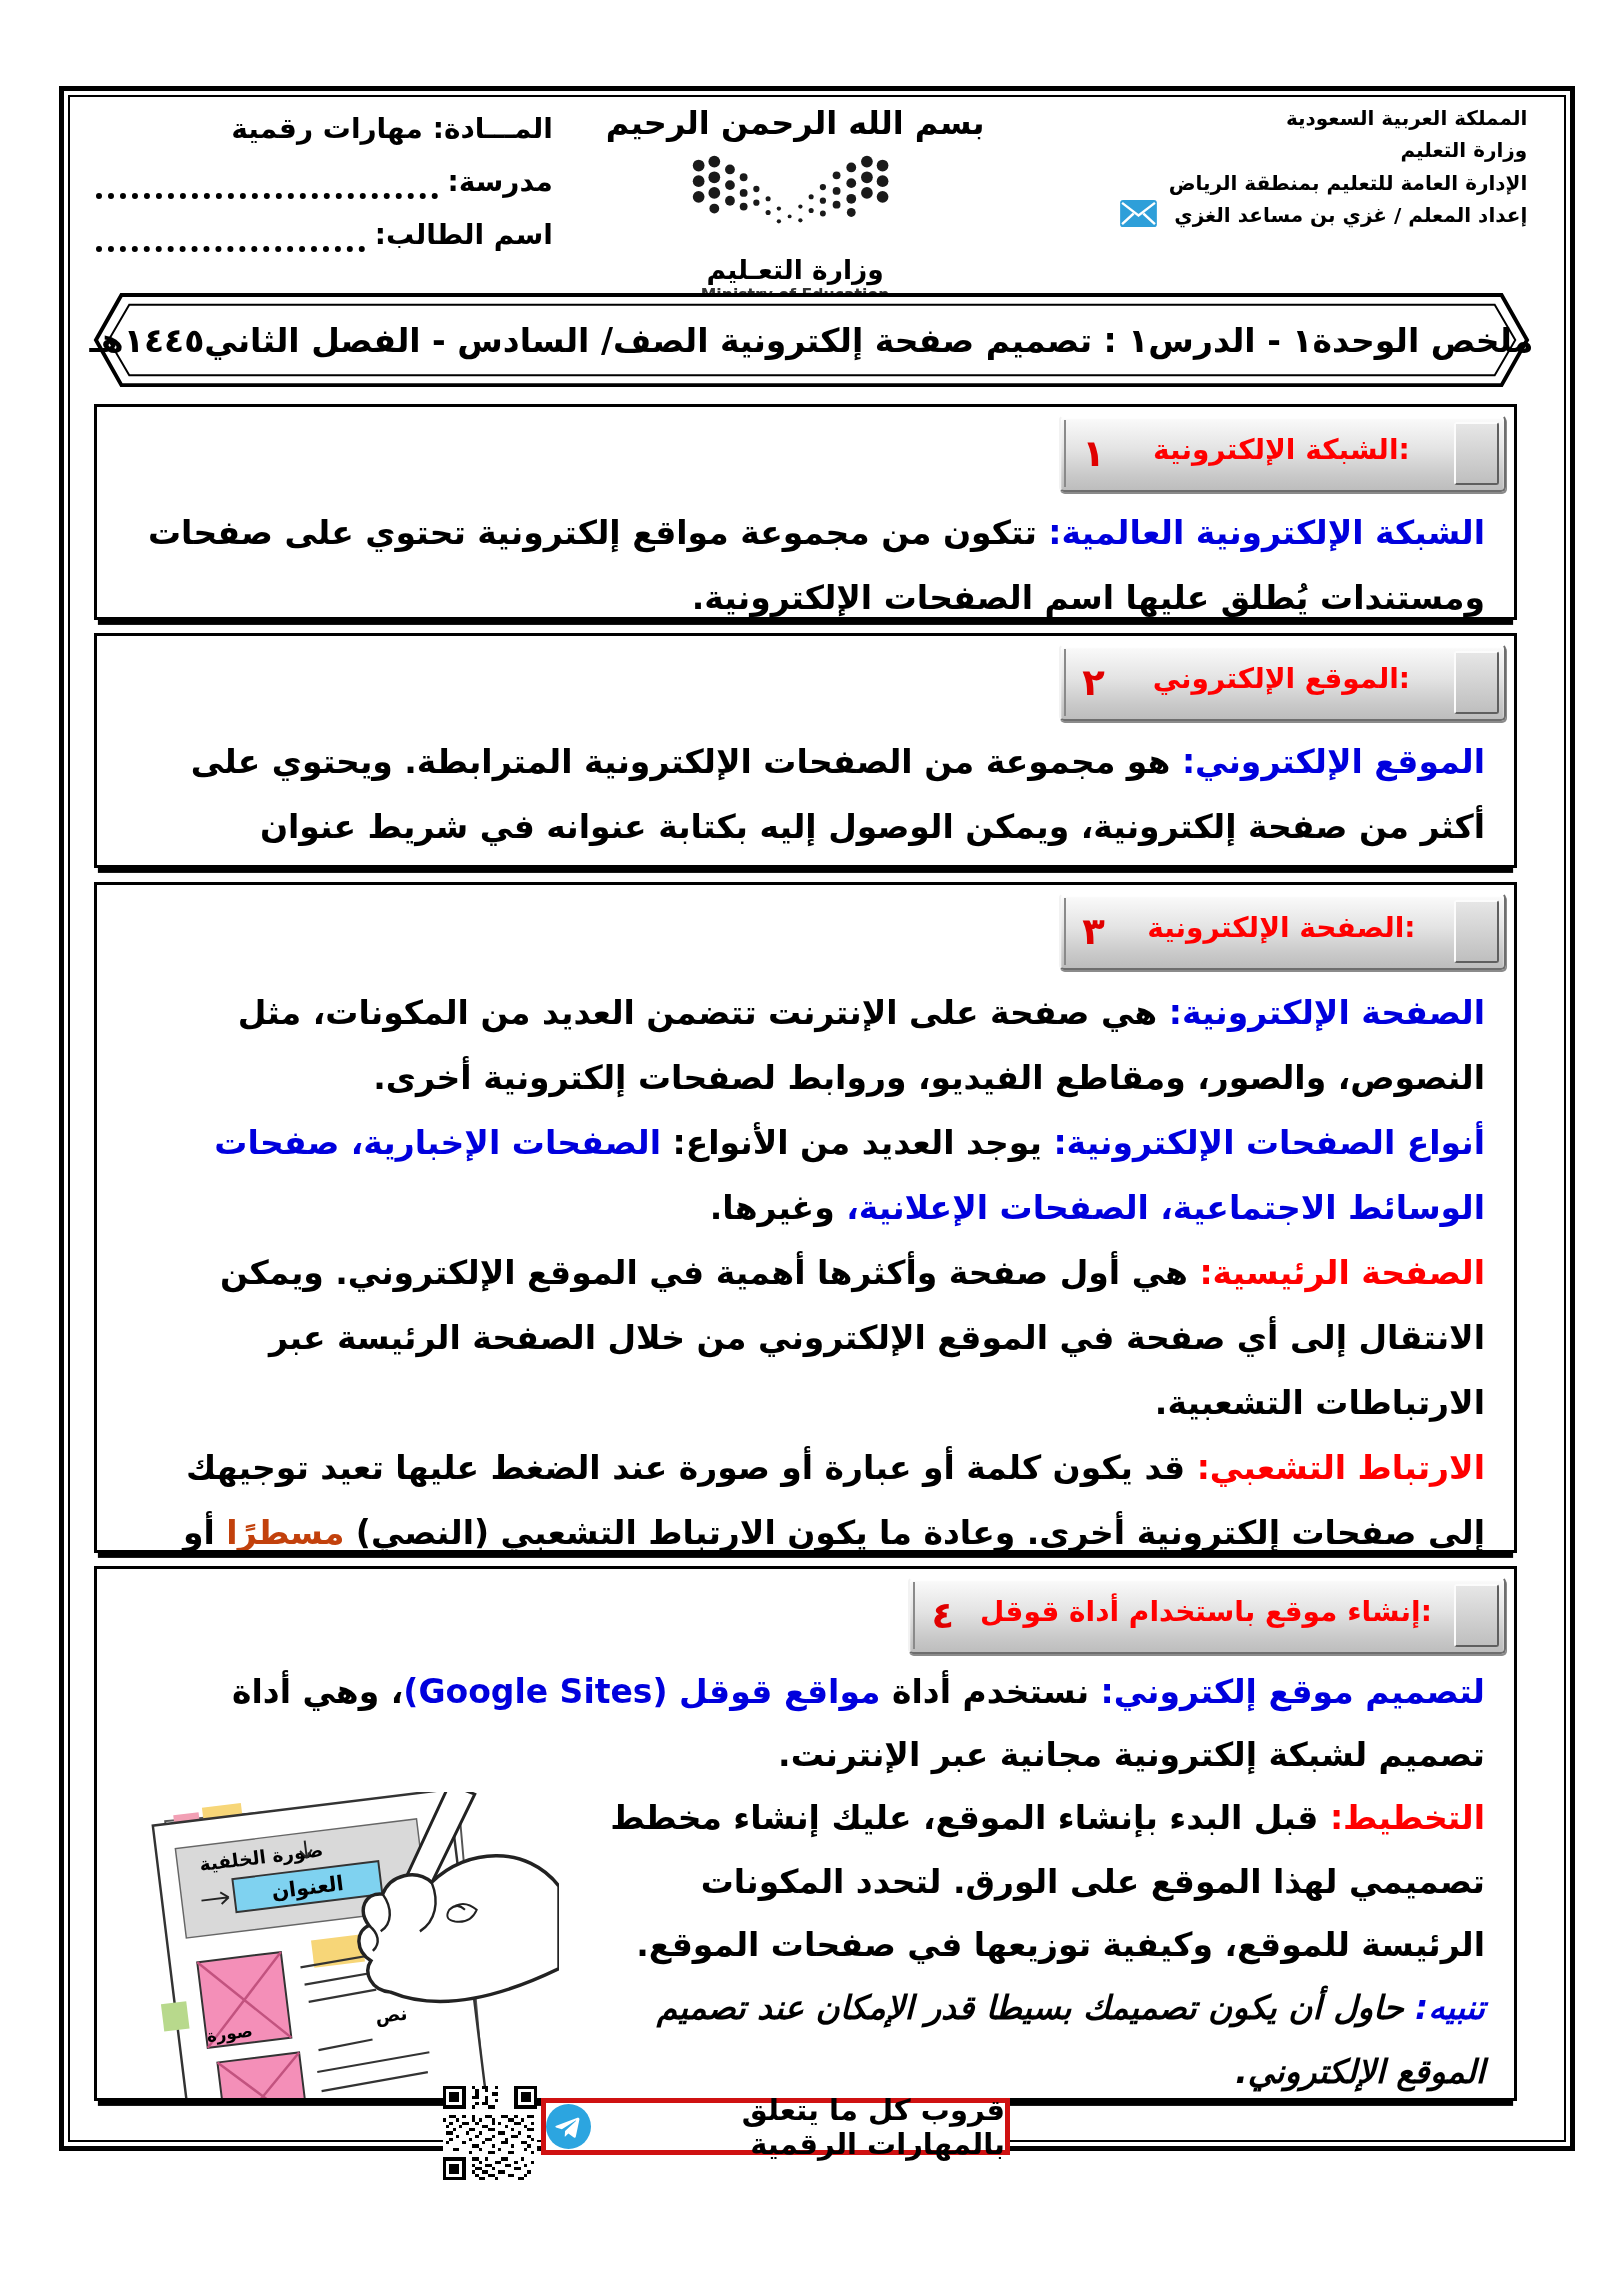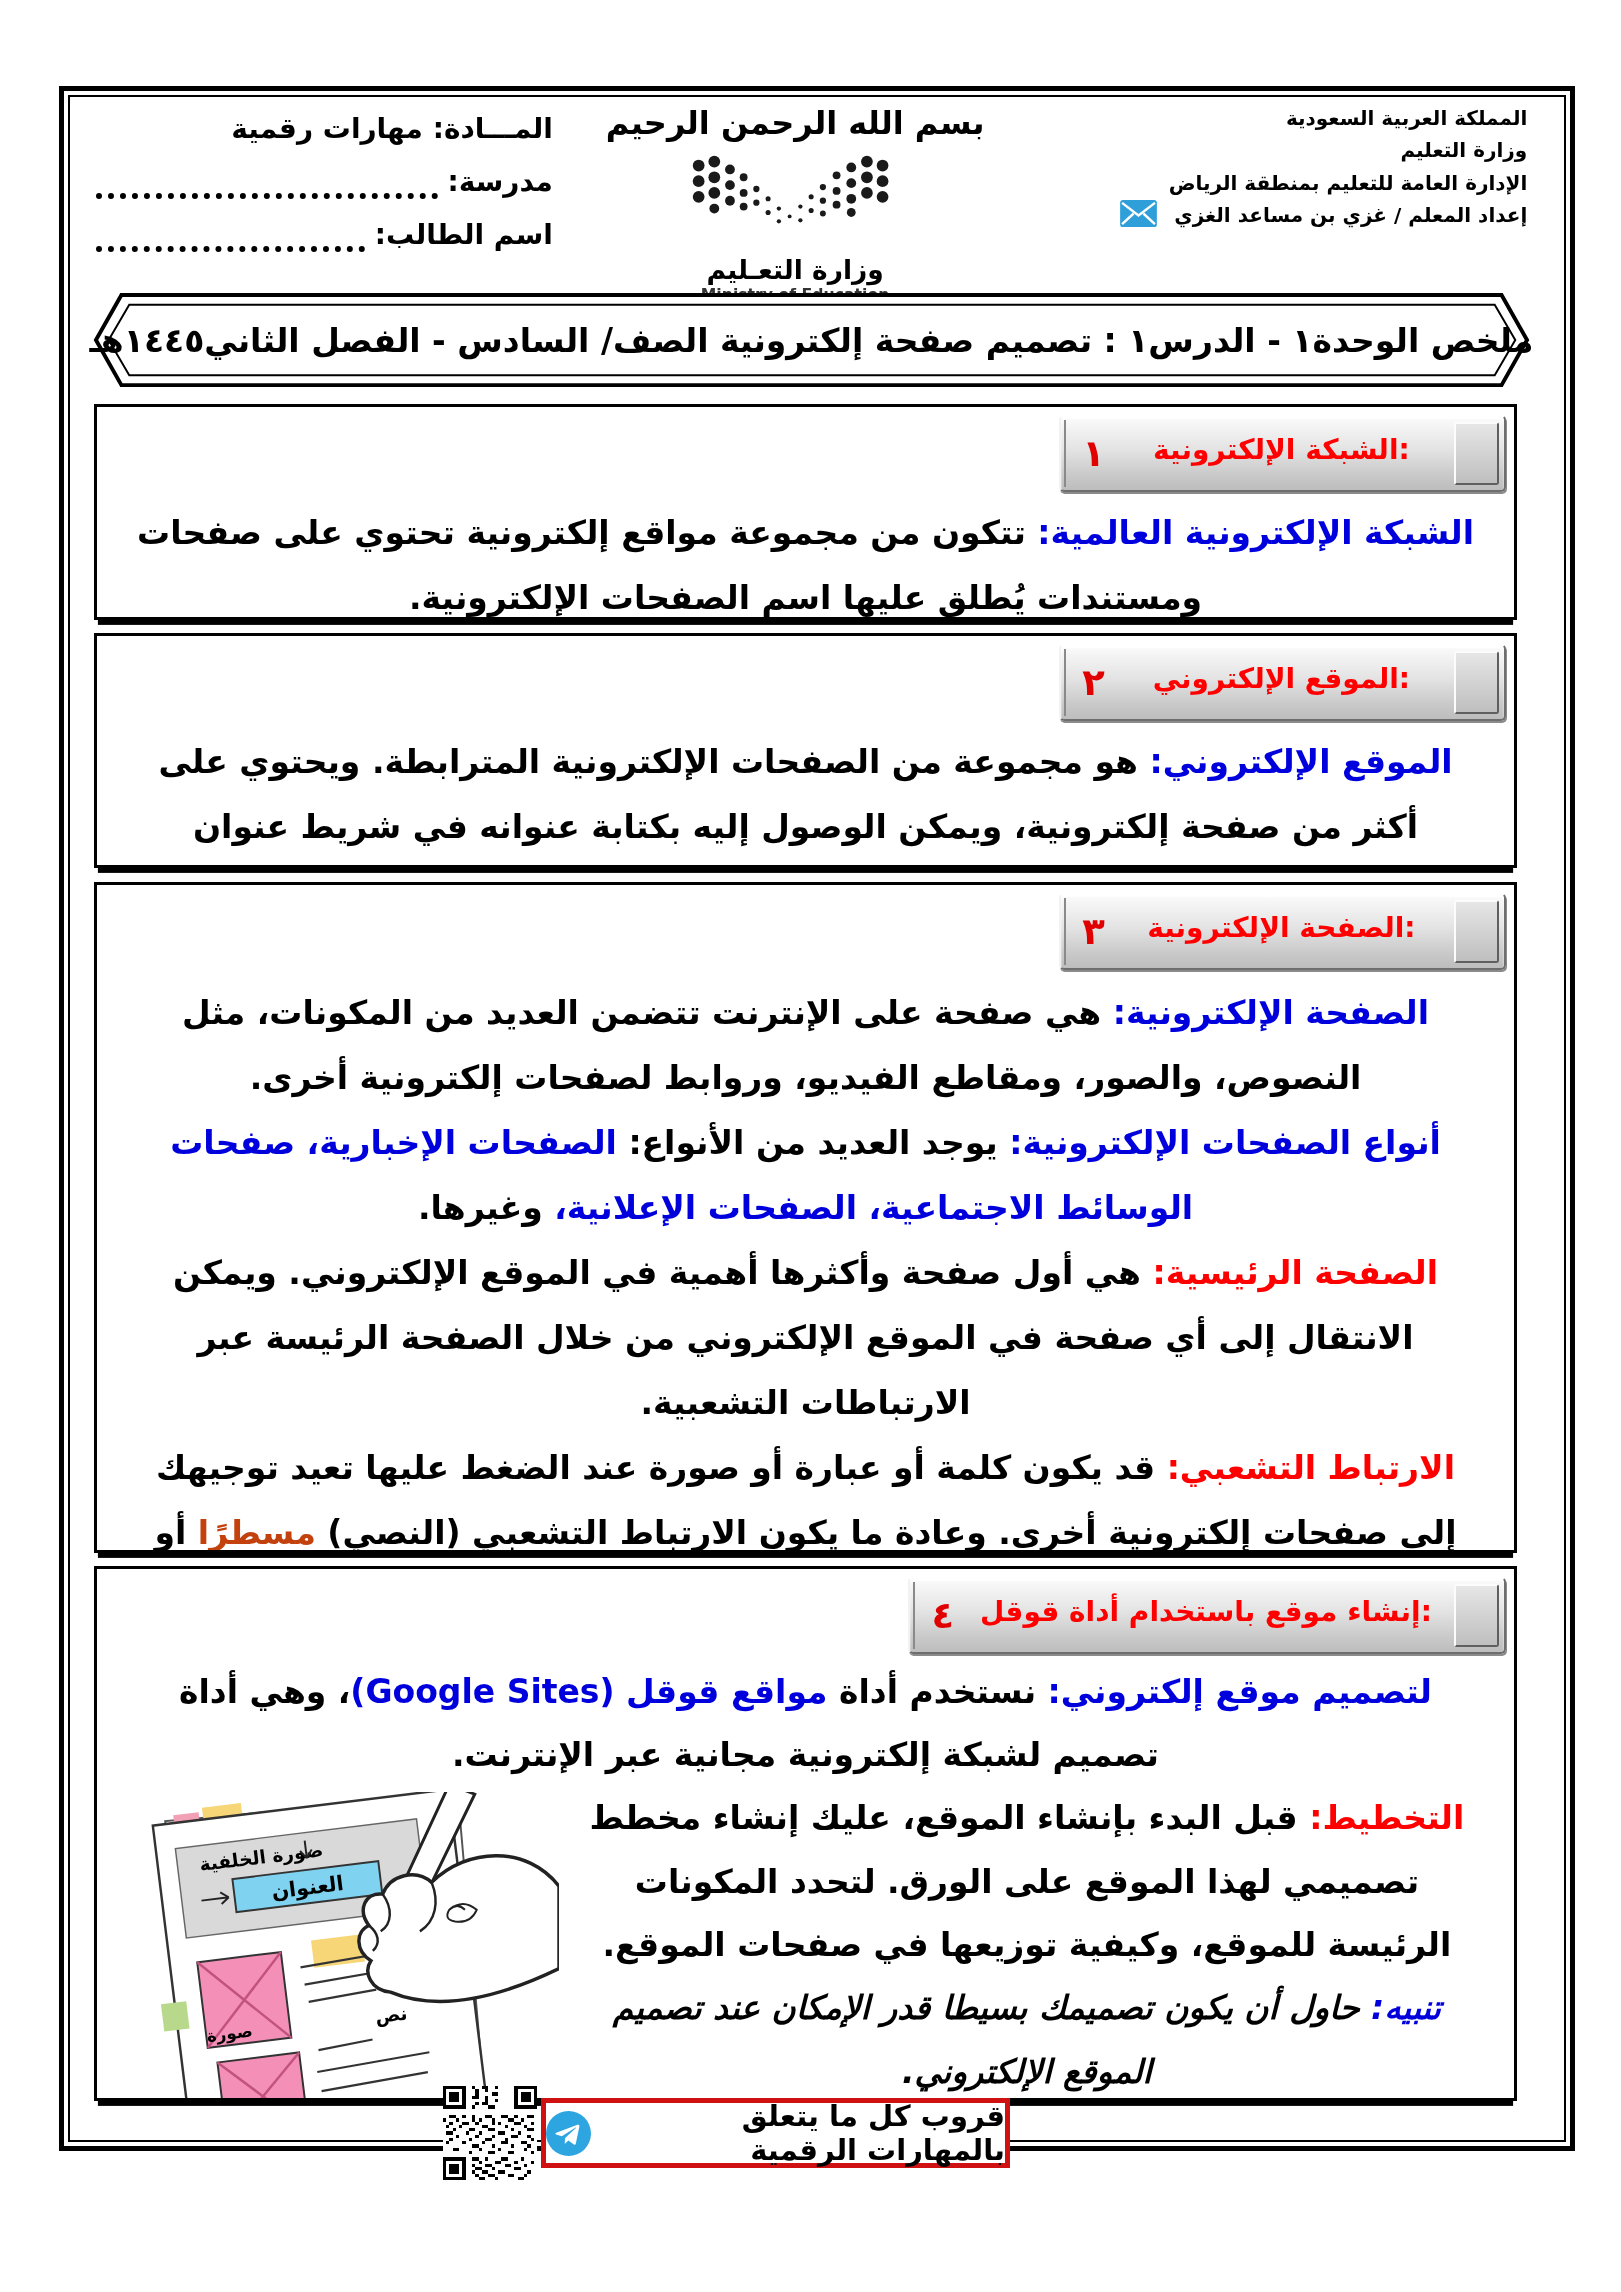--- a/index.html
+++ b/index.html
@@ -54,36 +54,36 @@
   }
   .sec-title{
     flex:1;display:flex;align-items:center;justify-content:center;
     color:#ff0000;font-size:28px;font-weight:bold;padding:0 17.6px 7.8px 9.8px;white-space:nowrap;
   }
   .sec-deco{
     width:41px;margin:4.9px;border:2px solid;border-color:#fcfcfc #5f5f5f #5f5f5f #fcfcfc;
     background:linear-gradient(180deg,#e6e6e6,#bfbfbf);border-radius:2.9px;
   }
   .sec-body{
-    font-size:33px;font-weight:bold;color:#000;text-align:center;
+    font-size:33px;font-weight:bold;color:#000;
     padding:3.9px 29px 9.8px;line-height:1.98;
   }
   .sec3 .sec-body{line-height:1.97;padding-top:5.9px;}
   .sec4 .sec-body{line-height:1.92;padding-top:2px;}
   .sec-body p{margin:0;}
   .blue{color:#0000dd;}
   .red{color:#ff0000;}
   .runder{color:#c2410c;text-decoration:underline;text-decoration-thickness:3.9px;text-underline-offset:11.8px;}
   
   .sketch-wrap{float:left;width:433px;height:312px;margin:5.9px 9.8px 0 0;}
   .s4-note{margin-top:25.5px;font-style:italic;}
   
   .qr{position:absolute;left:443px;top:2086px;width:94px;height:94px;background:#fff;}
   .tg-box{
-    position:absolute;left:541px;top:2098px;width:469px;height:70px;
+    position:absolute;left:541px;top:2098px;width:469px;height:57px;
     border:5.9px solid #cf1111;background:#fff;box-sizing:border-box;
     display:flex;direction:rtl;align-items:center;justify-content:center;gap:19.6px;
     font-size:29px;font-weight:bold;
   }
   .tg-icon{flex:0 0 auto;display:flex;align-items:center;}
 </style>
 </head>
 <body>
 
 <div class="page">

